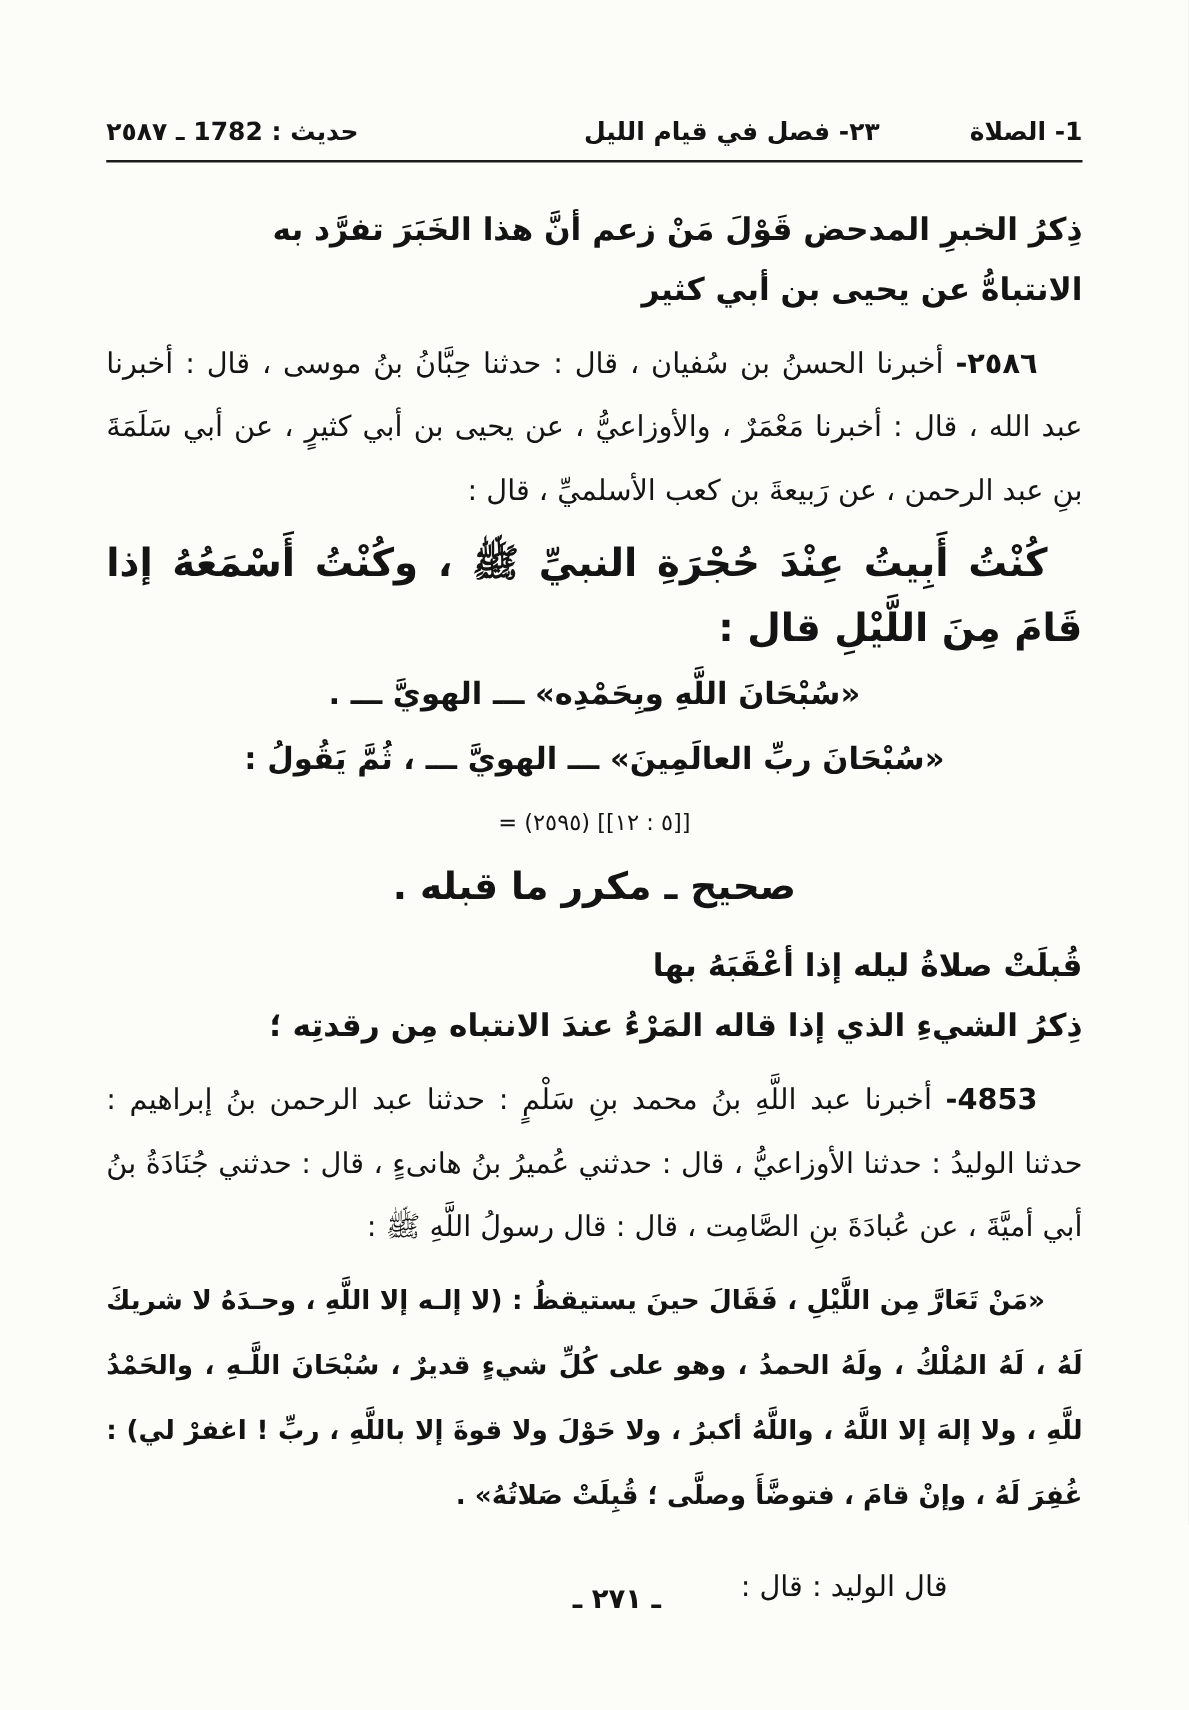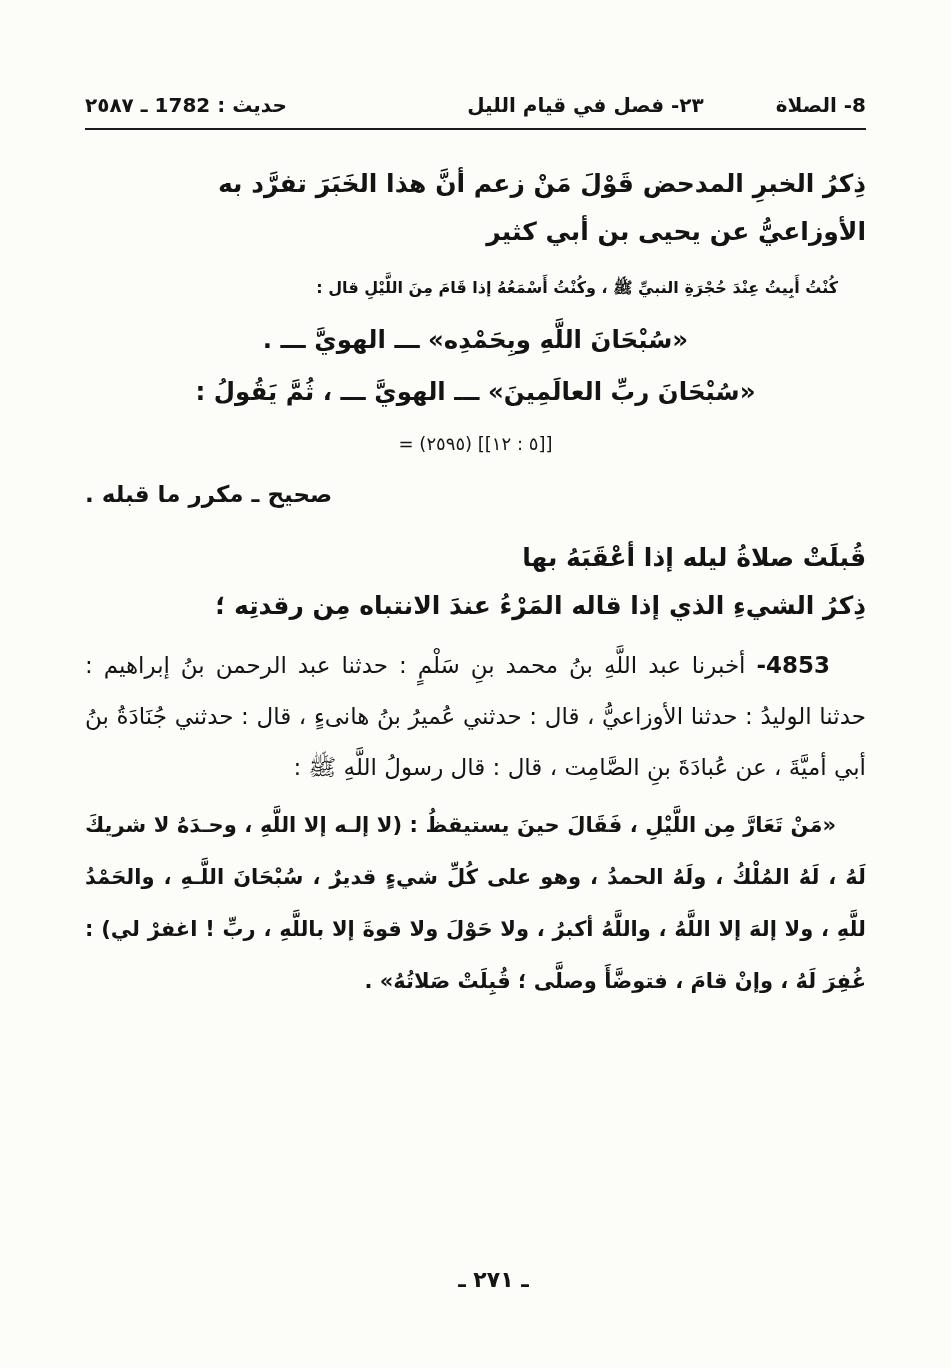--- a/index.html
+++ b/index.html
@@ -23,73 +23,75 @@
   }
   .chapter-title.second{margin-top:14px;}
   
   .isnad{
     text-align:justify;font-size:23px;line-height:51px;
     margin:10px 0 0 0;text-indent:36px;
   }
   .hnum{font-weight:bold;}
   
   .matn-first{
-    font-weight:bold;font-size:16px;line-height:52px;
+    font-weight:bold;font-size:31px;line-height:52px;
     text-indent:28px;margin-top:6px;text-align:justify;
   }
   .matn-center{
     font-weight:bold;font-size:24.5px;line-height:52px;text-align:center;
   }
   .matn-block{
     font-weight:bold;font-size:21px;line-height:52px;
     text-align:justify;text-indent:30px;margin-top:6px;
   }
   .ref-line{font-size:18px;line-height:51px;text-align:center;}
-  .grading{font-weight:bold;font-size:23px;line-height:51px;text-align:left;}
+  .grading{font-weight:bold;font-size:30px;line-height:51px;text-align:center;}
   .postscript{font-size:23px;line-height:51px;margin-right:108px;}
   
   .page-number{
     position:absolute;bottom:76px;left:0;right:0;text-align:center;
     font-size:22px;font-weight:bold;letter-spacing:2px;margin-left:36px;
   }
 </style>
 </head>
 <body>
 
 <div class="page">
   <div class="content">
 
     <header class="running-head">
       <div class="head-right">
-        <span>8- الصلاة</span>
+        <span>1- الصلاة</span>
         <span>٢٣- فصل في قيام الليل</span>
       </div>
       <span>حديث : 1782 ـ ٢٥٨٧</span>
     </header>
     <hr class="head-rule">
 
     <h2 class="chapter-title" style="margin-bottom:0;">
       <span style="display:block">ذِكرُ الخبرِ المدحض قَوْلَ مَنْ زعم أنَّ هذا الخَبَرَ تفرَّد به</span>
-      <span style="display:block">الأوزاعيُّ عن يحيى بن أبي كثير</span>
+      <span style="display:block">الانتباهُّ عن يحيى بن أبي كثير</span>
     </h2>
 
+    <p class="isnad"><span class="hnum">٢٥٨٦-</span> <span>أخبرنا الحسنُ بن سُفيان ، قال : حدثنا حِبَّانُ بنُ موسى ، قال : أخبرنا عبد الله ، قال : أخبرنا مَعْمَرٌ ، والأوزاعيُّ ، عن يحيى بن أبي كثيرٍ ، عن أبي سَلَمَةَ بنِ عبد الرحمن ، عن رَبيعةَ بن كعب الأسلميِّ ، قال :</span></p>
 
     <div class="matn-first">كُنْتُ أَبِيتُ عِنْدَ حُجْرَةِ النبيِّ ﷺ ، وكُنْتُ أَسْمَعُهُ إذا قَامَ مِنَ اللَّيْلِ قال :</div>
     <div class="matn-center">«سُبْحَانَ اللَّهِ وبِحَمْدِه» ـــ الهويَّ ـــ .</div>
     <div class="matn-center">«سُبْحَانَ ربِّ العالَمِينَ» ـــ الهويَّ ـــ ، ثُمَّ يَقُولُ :</div>
 
     <div class="ref-line">[[٥ : ١٢]] (٢٥٩٥) =</div>
     <div class="grading">صحيح ـ مكرر ما قبله .</div>
 
     <h2 class="chapter-title second">
       <span style="display:block">قُبلَتْ صلاةُ ليله إذا أعْقَبَهُ بها</span>
       <span style="display:block">ذِكرُ الشيءِ الذي إذا قاله المَرْءُ عندَ الانتباه مِن رقدتِه ؛</span>
     </h2>
 
     <p class="isnad"><span class="hnum">4853-</span> <span>أخبرنا عبد اللَّهِ بنُ محمد بنِ سَلْمٍ : حدثنا عبد الرحمن بنُ إبراهيم : حدثنا الوليدُ : حدثنا الأوزاعيُّ ، قال : حدثني عُميرُ بنُ هانىءٍ ، قال : حدثني جُنَادَةُ بنُ أبي أميَّةَ ، عن عُبادَةَ بنِ الصَّامِت ، قال : قال رسولُ اللَّهِ ﷺ :</span></p>
 
     <div class="matn-block">«مَنْ تَعَارَّ مِن اللَّيْلِ ، فَقَالَ حينَ يستيقظُ : (لا إلـه إلا اللَّهِ ، وحـدَهُ لا شريكَ لَهُ ، لَهُ المُلْكُ ، ولَهُ الحمدُ ، وهو على كُلِّ شيءٍ قديرٌ ، سُبْحَانَ اللَّـهِ ، والحَمْدُ للَّهِ ، ولا إلهَ إلا اللَّهُ ، واللَّهُ أكبرُ ، ولا حَوْلَ ولا قوةَ إلا باللَّهِ ، ربِّ ! اغفرْ لي) : غُفِرَ لَهُ ، وإنْ قامَ ، فتوضَّأَ وصلَّى ؛ قُبِلَتْ صَلاتُهُ» .</div>
 
+    <p class="postscript">قال الوليد : قال :</p>
 
   </div>
 
   <div class="page-number">ـ ٢٧١ ـ</div>
 </div>
 
 </body></html>

